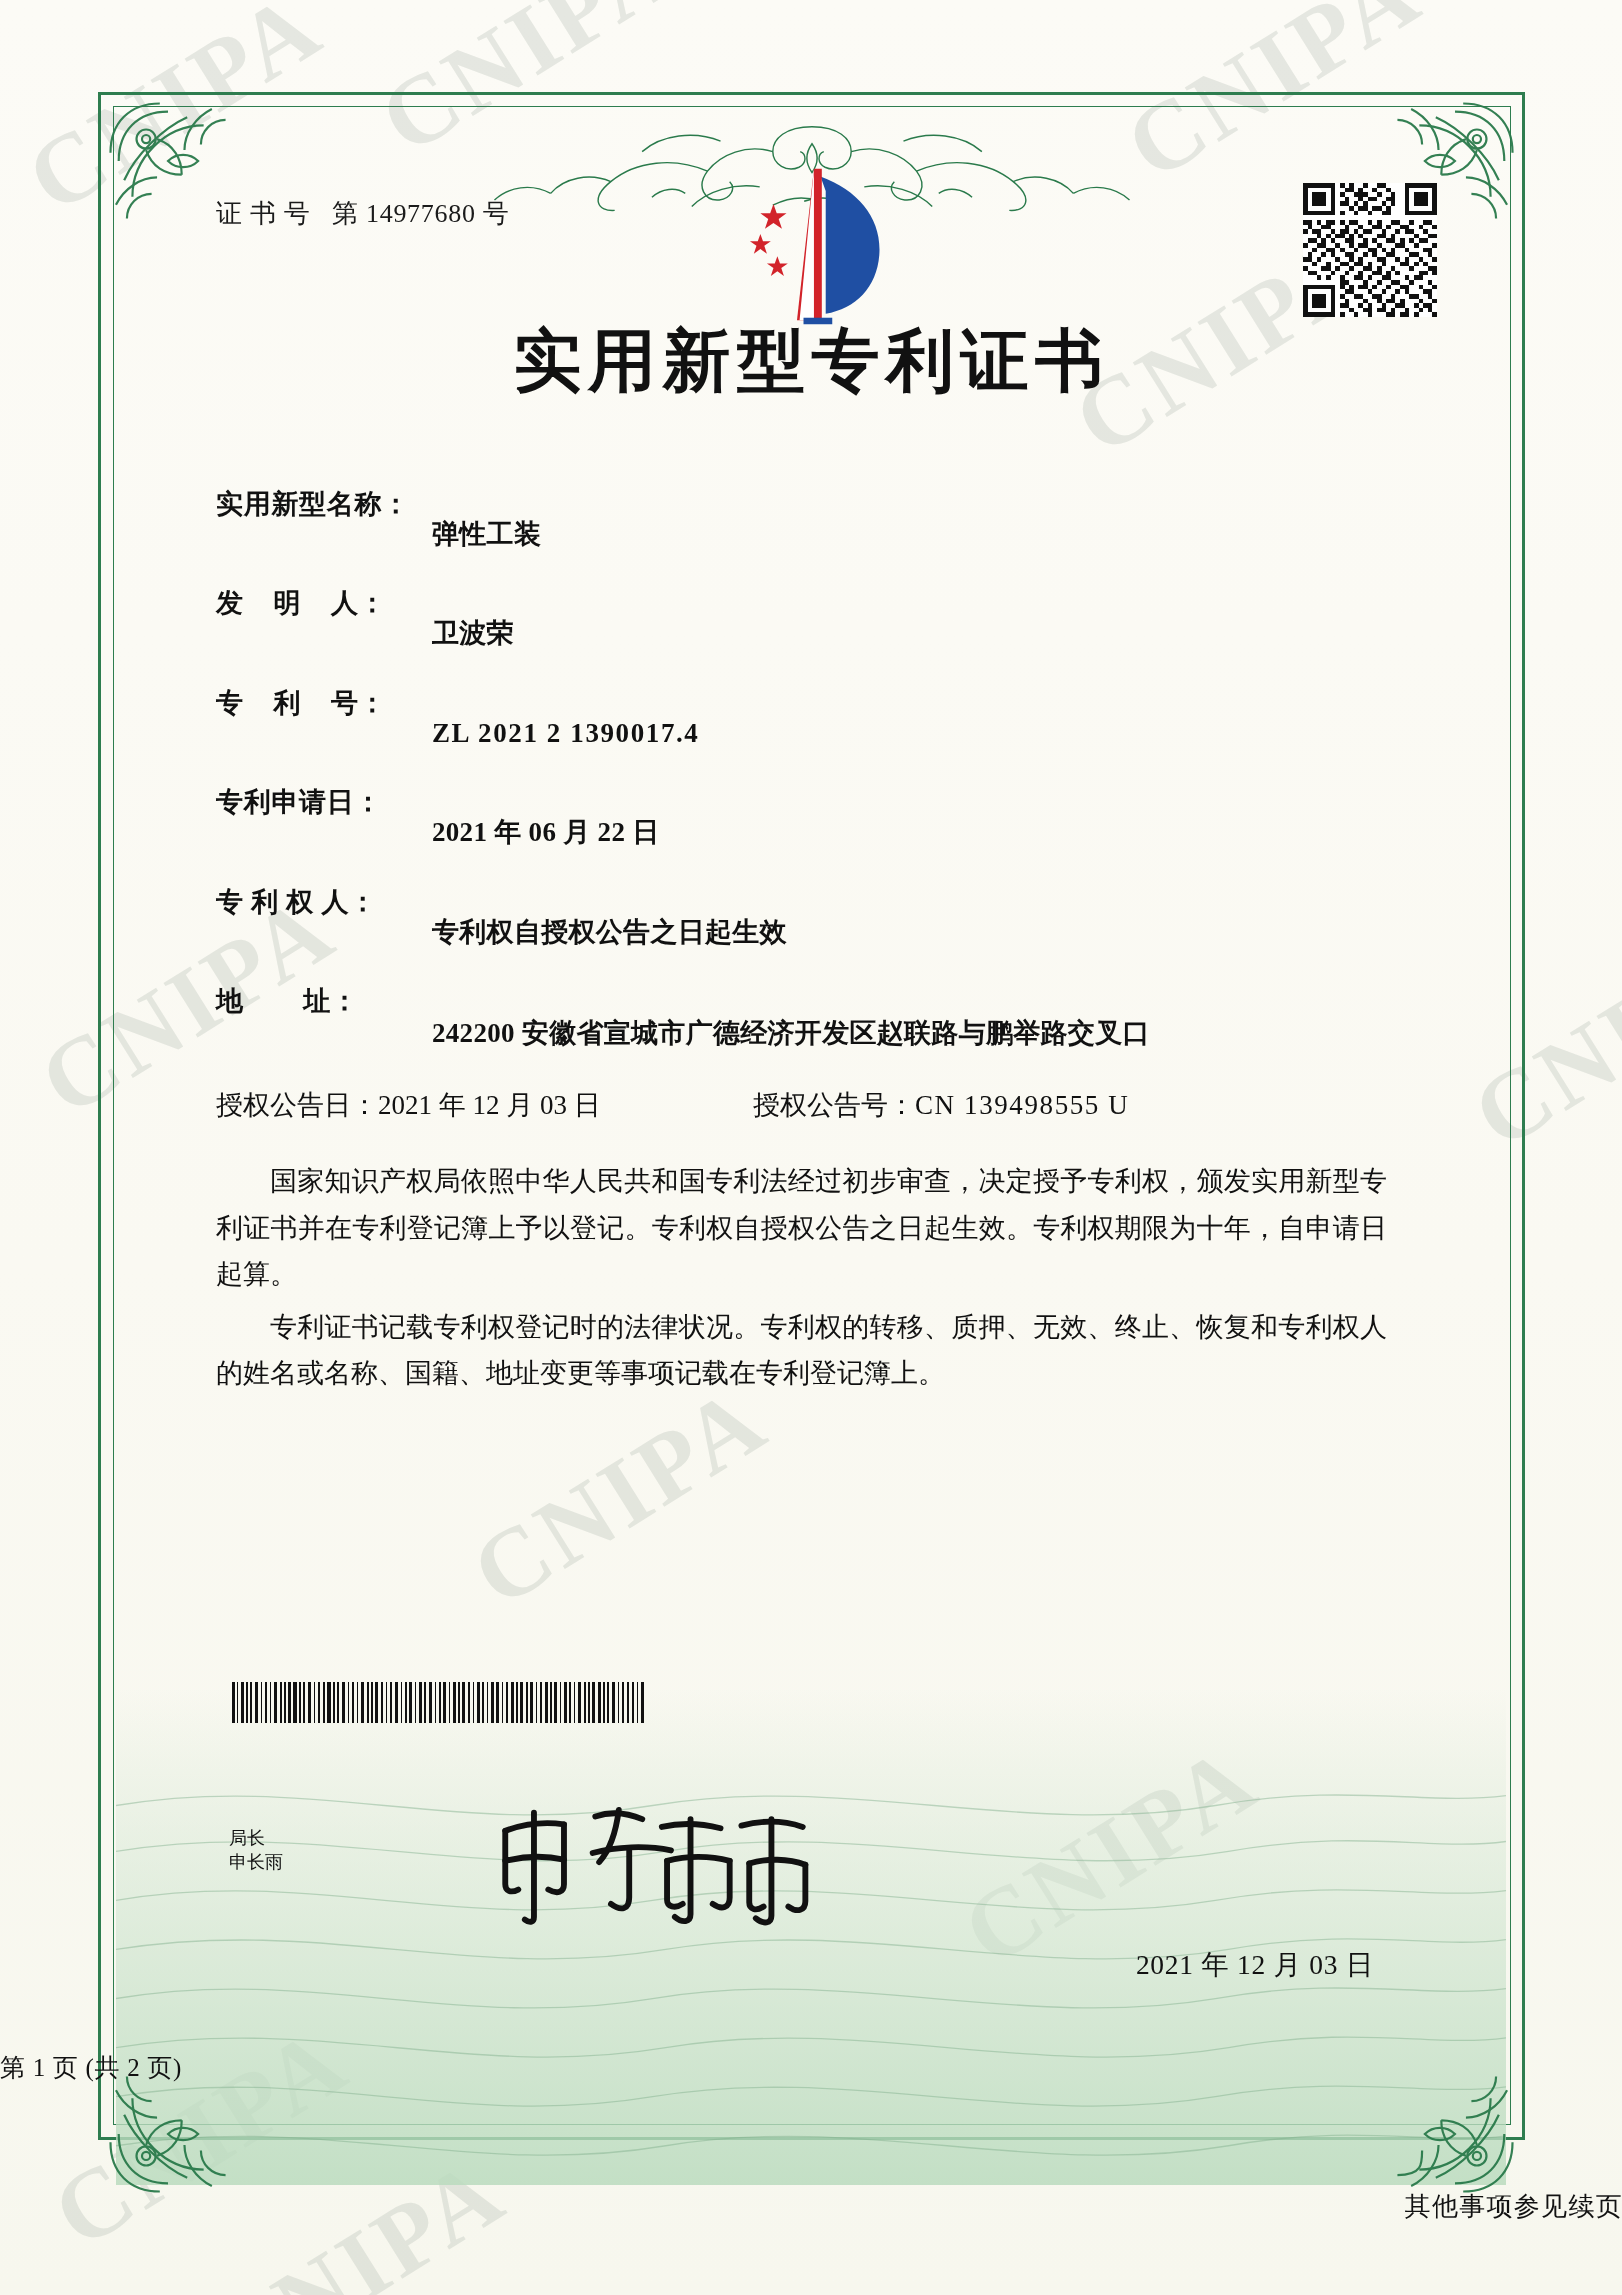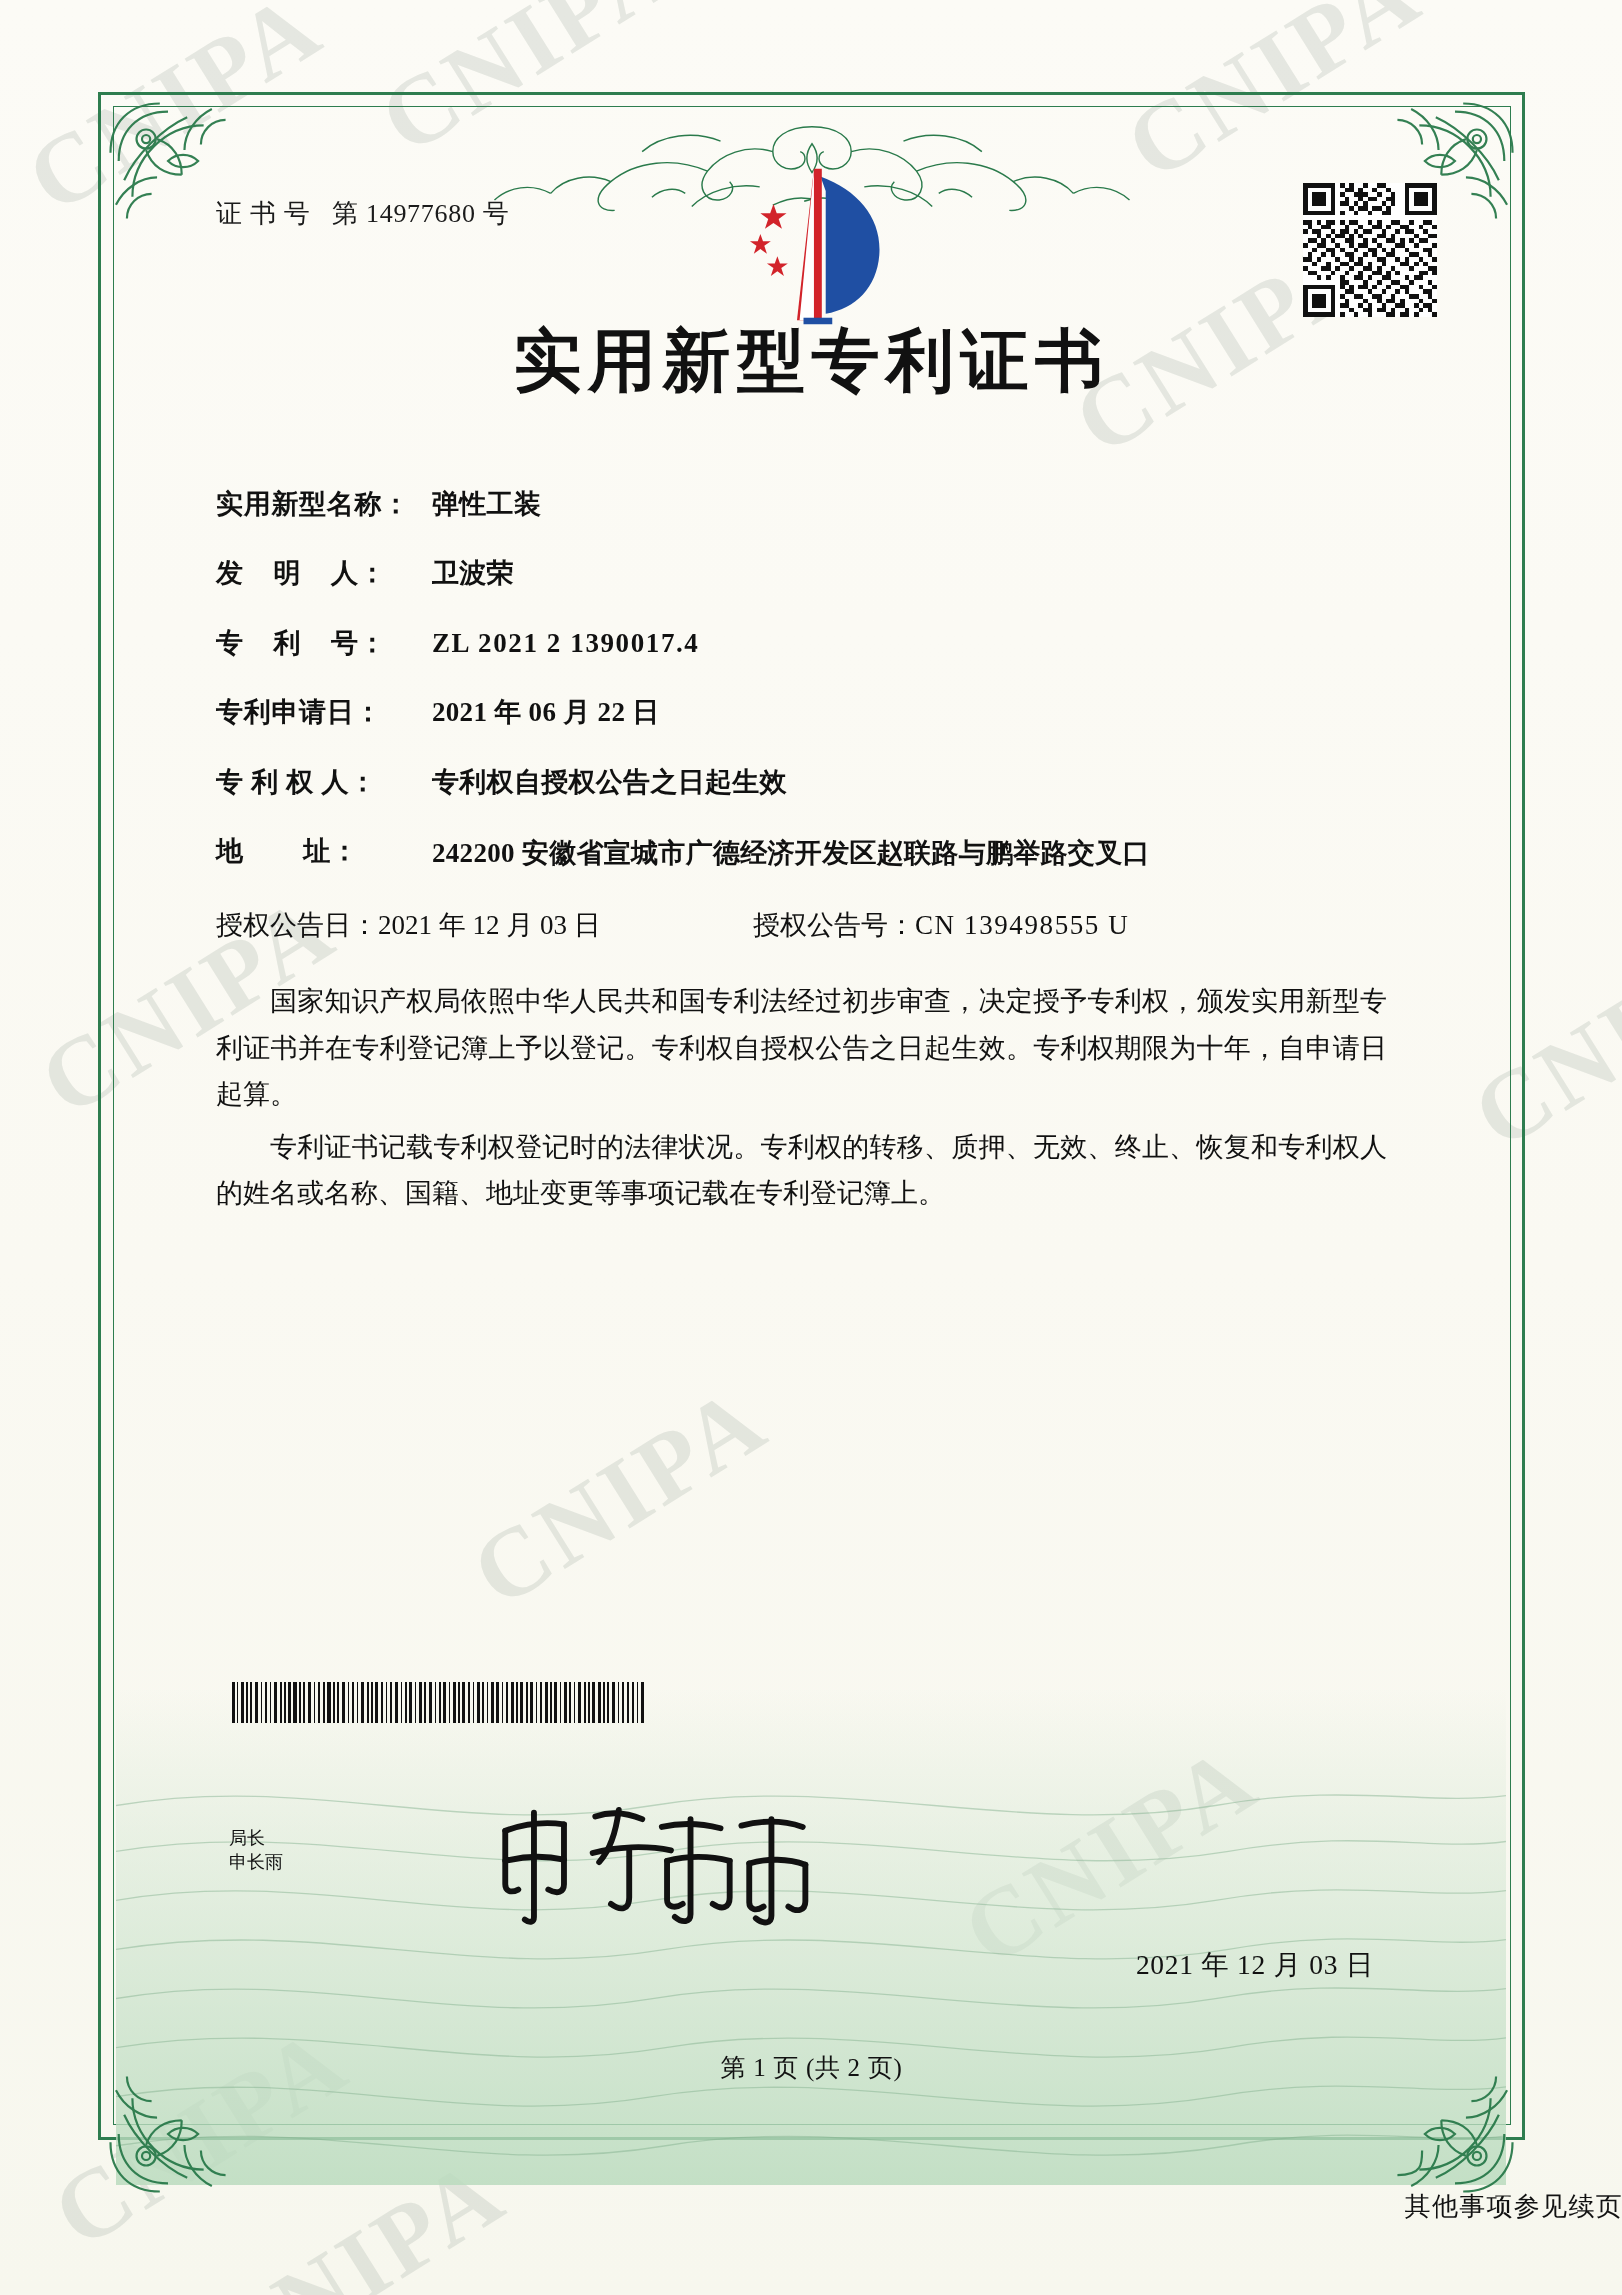--- a/index.html
+++ b/index.html
@@ -163,20 +163,21 @@
   }
   .field-label {
     width: 216px;
     flex: 0 0 216px;
     letter-spacing: 0.7px;
     white-space: pre;
   }
   .field-value {
     flex: 1;
     letter-spacing: 0.3px;
+    margin-top: 30px;
   }
   .mono-ish {
     font-family: "Liberation Serif", serif;
     letter-spacing: 1.6px;
   }
   .addr-value {
     max-width: 844px;
     line-height: 1.5;
   }
 
@@ -236,21 +237,21 @@
     font-size: 27.5px;
     color: #111;
     letter-spacing: 0.7px;
   }
 
   .page-num {
     position: absolute;
     left: 0;
     right: 0;
     top: 2051px;
-    text-align: center;
+    text-align: left;
     font-size: 25px;
     color: #111;
     letter-spacing: 0.7px;
   }
 
   .footer-note {
     position: absolute;
     left: 0;
     right: 0;
     top: 2189px;

